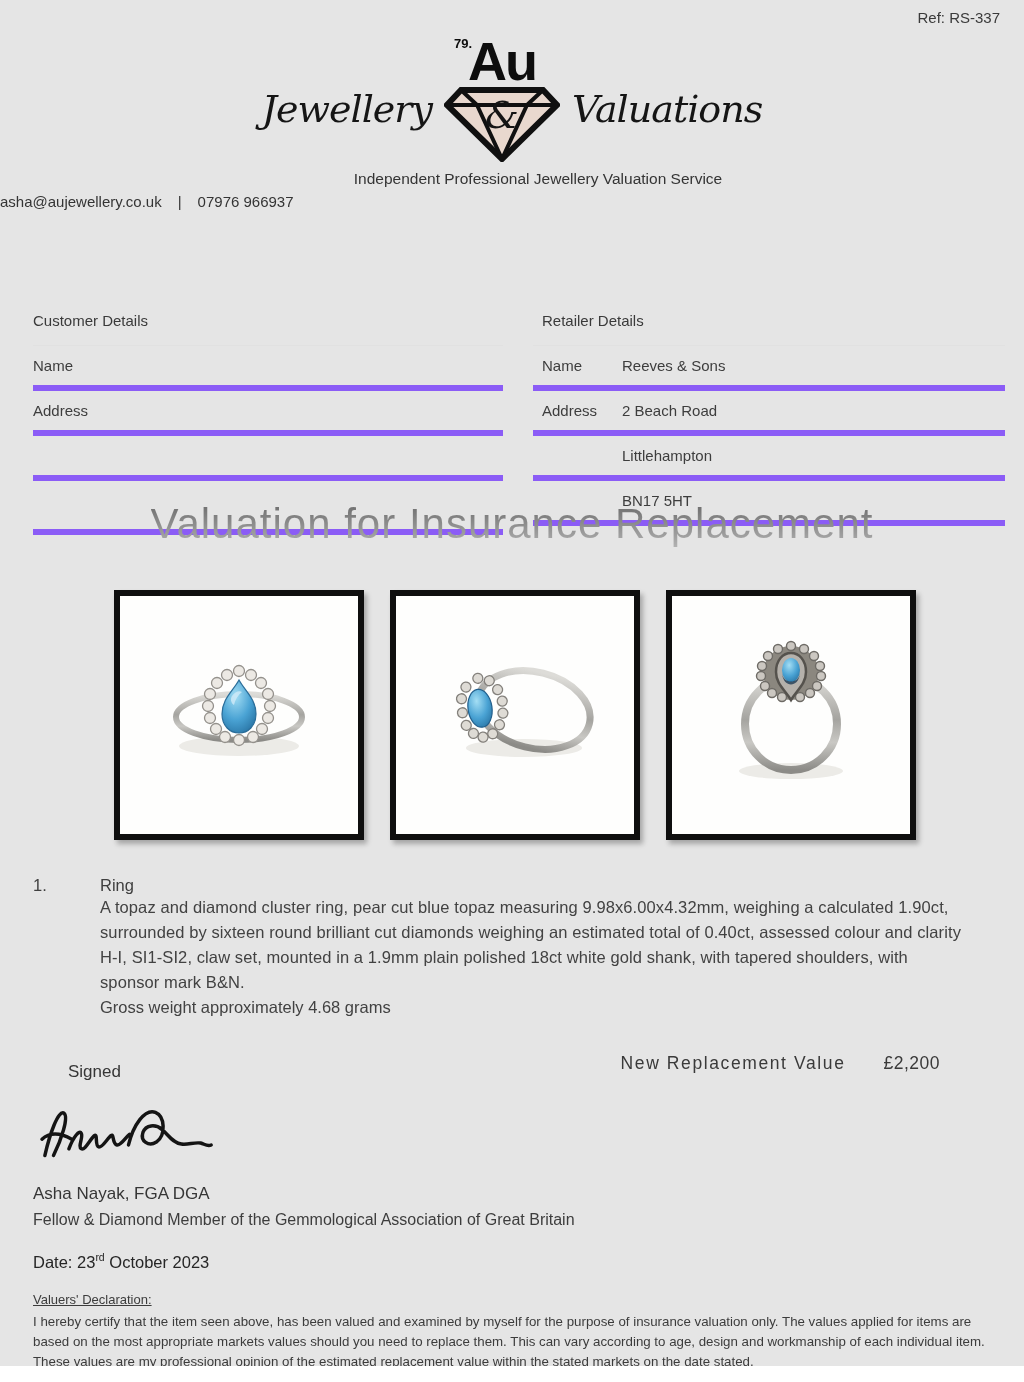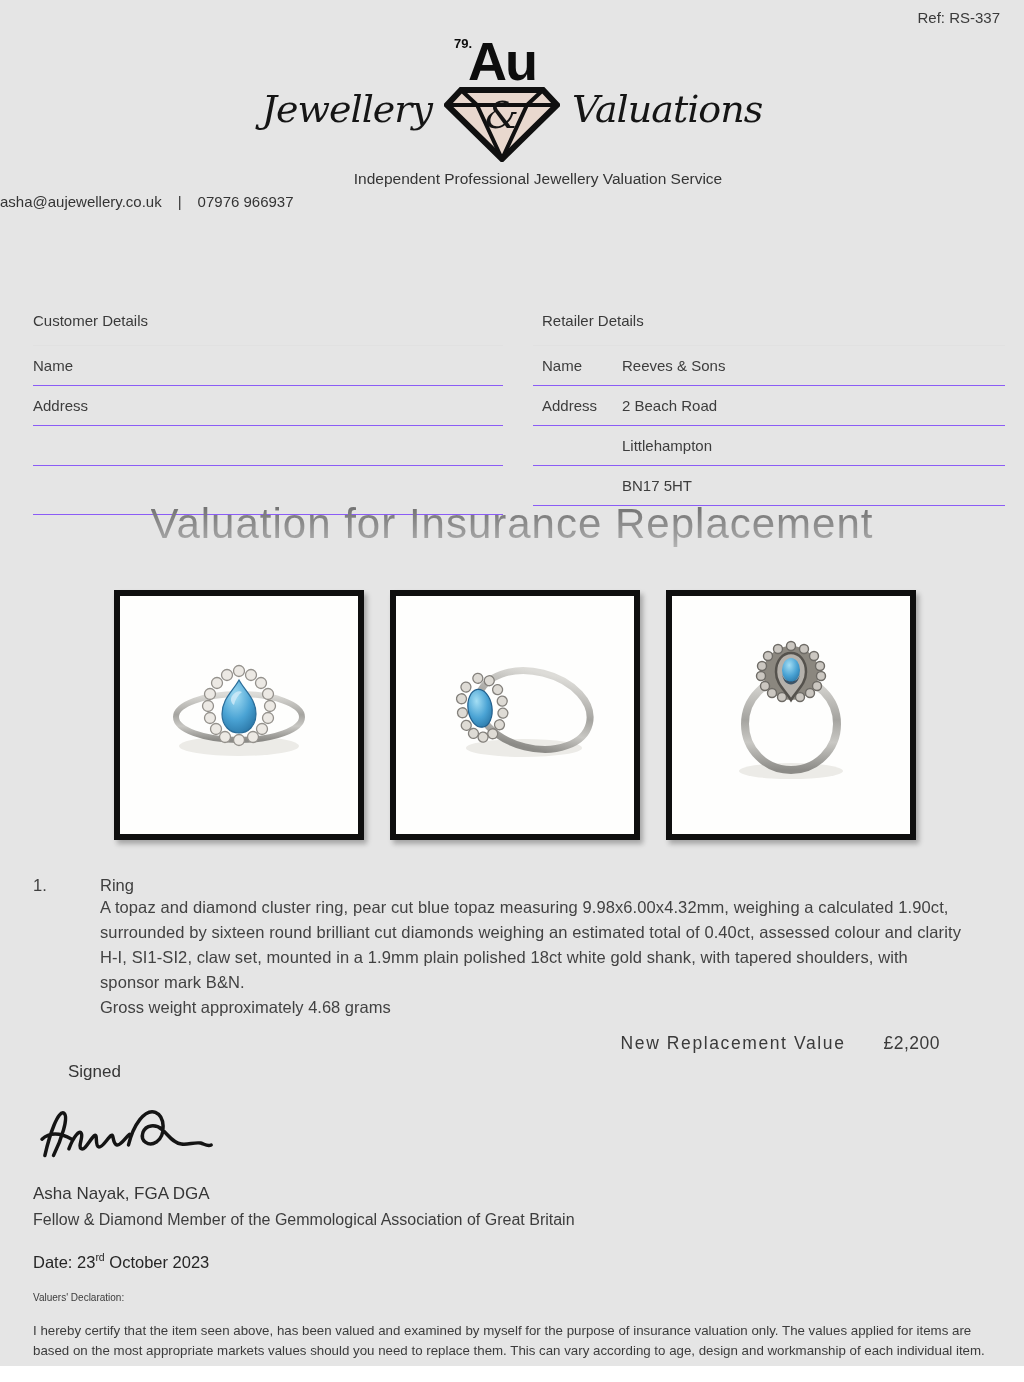--- a/index.html
+++ b/index.html
@@ -20,21 +20,21 @@
   .tagline{position:absolute;top:170px;left:0;width:100%;text-align:center;font-size:15.5px;color:#343434;padding-left:26px;}
   .contact{position:absolute;top:193px;left:0;width:100%;font-size:15px;color:#343434;}
   .contact .sep{margin:0 16px;}
 
   
   .details{position:absolute;top:278px;left:33px;width:972px;display:flex;gap:30px;}
   .dcol{width:470px;}
   .dcol.right{width:472px;}
   .dcol.right .dt-header,.dcol.right .dt-row{padding-left:9px;}
   .dt-header{font-size:15px;color:#3a3a3a;padding-bottom:16px;border-bottom:1px solid #e1e1e1;margin-top:34px;}
-  .dt-row{height:39px;display:flex;align-items:center;border-bottom:1px solid #8b5cf6;font-size:15px;}
+  .dt-row{height:39px;display:flex;align-items:center;border-bottom:6px solid #8b5cf6;font-size:15px;}
   .dt-label{width:80px;flex:0 0 auto;}
   .dt-value{flex:1;}
 
   
   .main-title{position:absolute;top:500px;left:0;width:100%;text-align:center;}
   .main-title span{display:inline-block;font-size:42px;letter-spacing:1px;color:#8a8a8a;
      background:linear-gradient(#676767,#b3b3b3);
      -webkit-background-clip:text;background-clip:text;-webkit-text-fill-color:transparent;}
 
   
@@ -45,34 +45,34 @@
   
   .item{position:absolute;top:876px;left:33px;width:958px;}
   .item-head{display:flex;font-size:16.5px;color:#3f3f3f;}
   .item-num{width:67px;flex:0 0 auto;}
   .item-body{margin-left:67px;width:866px;font-size:16.5px;line-height:25px;color:#424242;
              letter-spacing:0.1px;}
   .gross{margin-left:67px;width:866px;font-size:16.5px;line-height:25px;color:#424242;margin-top:0;}
 
   .value-line{position:absolute;top:1033px;right:84px;display:flex;align-items:baseline;gap:38px;
               font-size:17.5px;color:#3a3a3a;}
-  .value-line .vlabel{letter-spacing:1.6px;}
+  .value-line .vlabel{letter-spacing:1.6px;margin-top:20px;}
   .value-line .vamount{letter-spacing:0.5px;}
 
   
   .signed{position:absolute;top:1062px;left:33px;font-size:17px;color:#363636;margin-left:35px;}
   .signature{position:absolute;top:1094px;left:36px;}
   .valuer-name{position:absolute;top:1184px;left:33px;font-size:17px;color:#363636;}
   .valuer-cred{position:absolute;top:1211px;left:33px;font-size:16px;color:#3d3d3d;}
   .date-line{position:absolute;top:1251px;left:33px;font-size:16.5px;color:#262626;white-space:pre-wrap;}
   .date-line sup{font-size:10.5px;}
 
   
   .declaration{position:absolute;top:1292px;left:33px;width:976px;color:#3c3c3c;}
-  .decl-head{font-size:10px;margin-bottom:18px;}
+  .decl-head{font-size:13px;margin-bottom:5px;text-decoration:underline;}
   .decl-body{font-size:13.3px;line-height:20px;}
   .decl-terms{font-size:13.3px;line-height:20px;}
 </style>
 </head>
 <body>
 
 <svg width="0" height="0" style="position:absolute">
   <defs>
     <linearGradient id="silverGrad" x1="0" y1="0" x2="0" y2="1">
       <stop offset="0" stop-color="#dddcd8"></stop>

